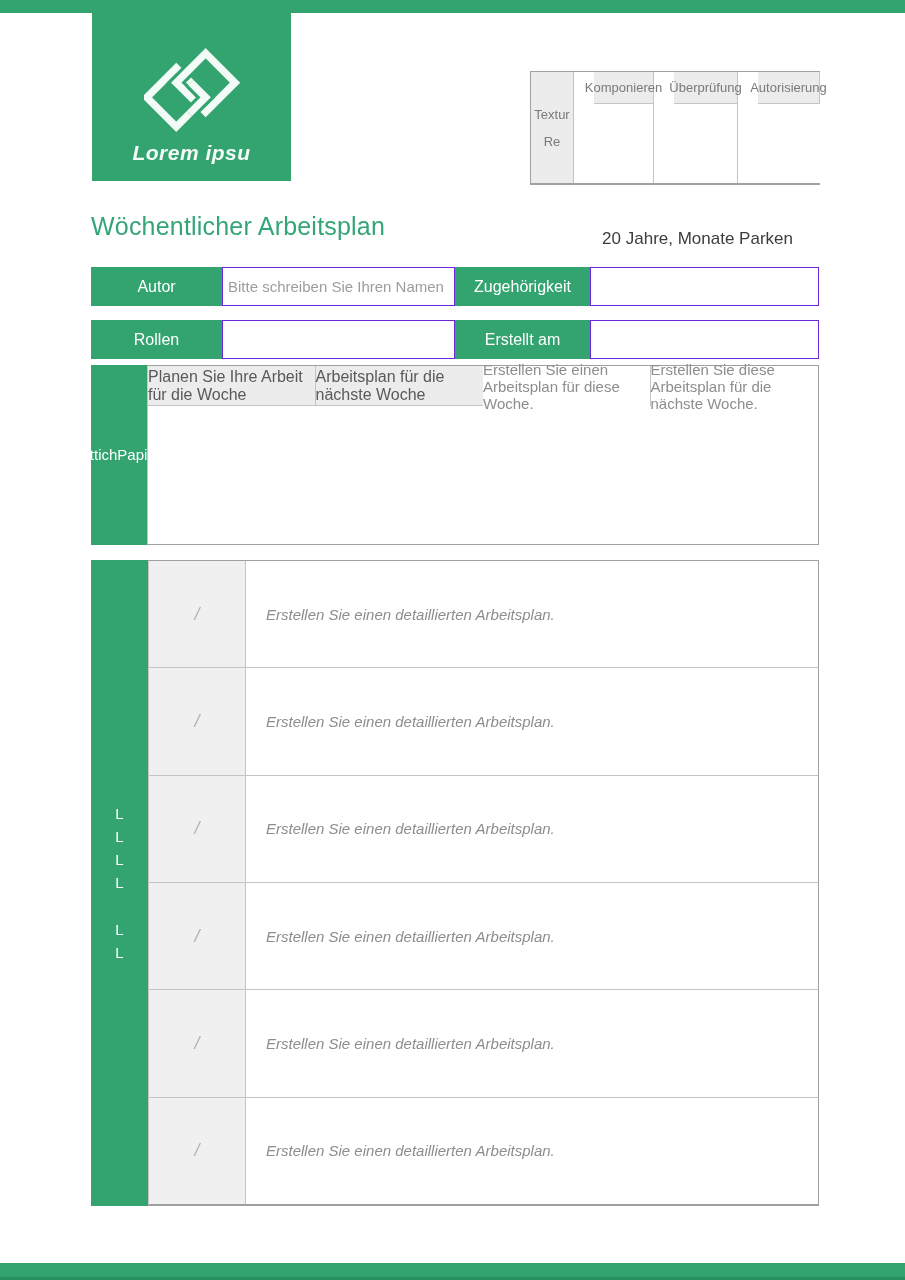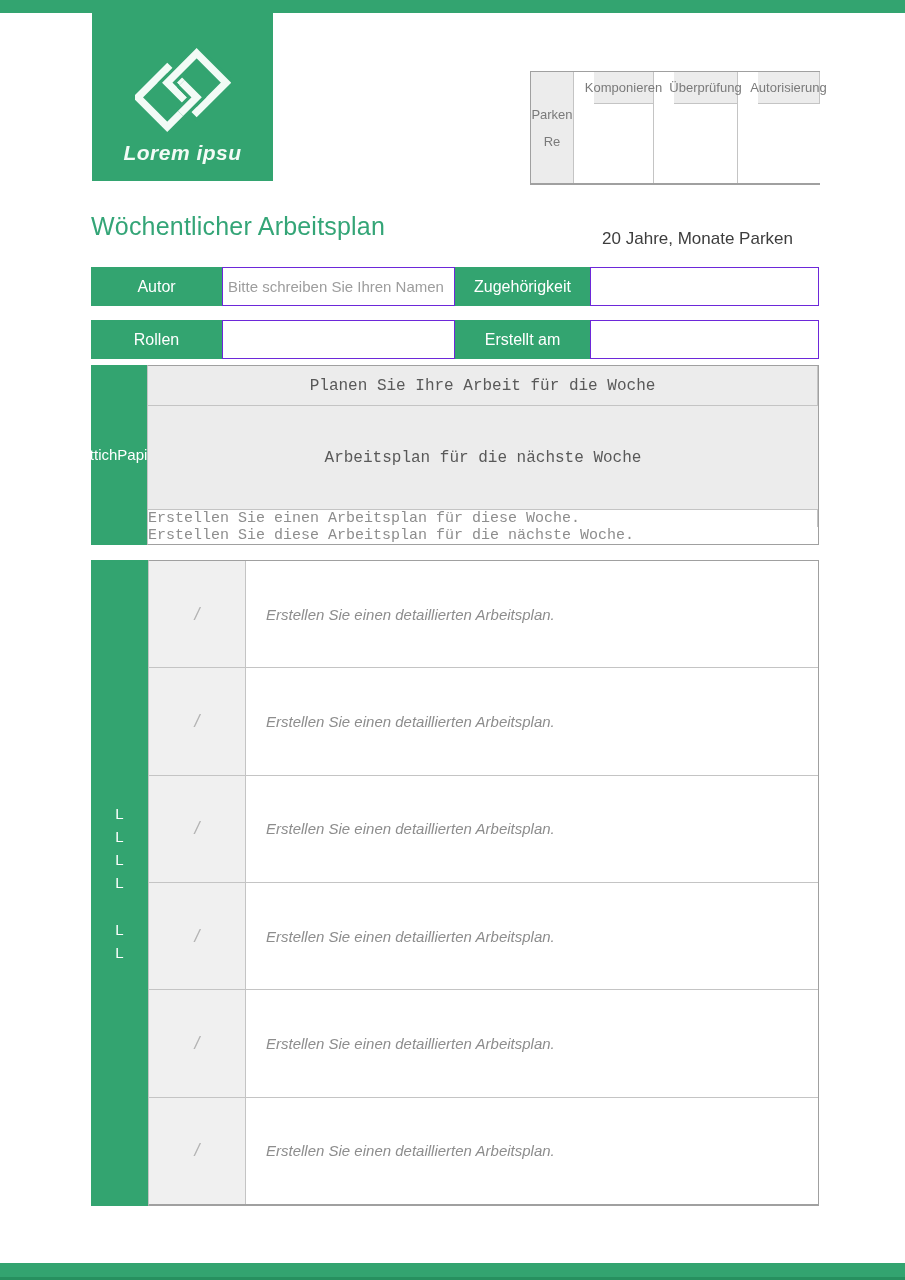--- a/index.html
+++ b/index.html
@@ -18,21 +18,21 @@
   *{margin:0;padding:0;box-sizing:border-box;}
   html,body{background:#fff;}
   body{font-family:"Liberation Sans", sans-serif;}
   .page{position:relative;width:905px;height:1280px;background:#ffffff;overflow:hidden;}
 
   
   .top-bar{position:absolute;left:0;top:0;width:905px;height:13px;background:var(--green);}
   .bottom-bar{position:absolute;left:0;bottom:0;width:905px;height:17px;background:var(--green);border-bottom:3px solid var(--green-dark);}
 
   
-  .logo-box{position:absolute;left:92px;top:0;width:181px;height:181px;background:var(--green);
+  .logo-box{position:absolute;left:92px;top:0;width:199px;height:181px;background:var(--green);
     display:flex;flex-direction:column;align-items:center;}
   .logo-box svg{margin-top:48px;}
   .logo-text{color:#f2fbf6;font-weight:bold;font-style:italic;font-size:21px;margin-top:9px;letter-spacing:.5px;}
 
   
   .sign-table{position:absolute;left:530px;top:71px;width:290px;height:114px;
     display:grid;grid-template-columns:43px 80px 84px 82px;grid-template-rows:32px 1fr;
     border:1px solid var(--border-dark);border-bottom-width:2px;background:#fff;
     font-size:13px;color:var(--txt-mid);}
   .sign-label{grid-row:1/3;background:var(--hdr-bg);border-right:1px solid var(--border);
@@ -51,22 +51,22 @@
   .form-table{position:absolute;left:91px;top:267px;width:688px;
     display:grid;grid-template-columns:131px 233px 135px 229px;grid-template-rows:39px 39px;row-gap:14px;text-align:center;}
   .form-label{background:var(--green);color:#fff;font-size:16px;display:flex;align-items:center;justify-content:center;}
   .form-value{background:#fff;border:1px solid #6d28d9;display:flex;align-items:center;
     padding-left:5px;font-size:15px;color:#9d9d9d;}
 
   
   .week-table{position:absolute;left:91px;top:365px;width:728px;height:180px;display:flex;}
   .week-sidebar{width:56px;background:var(--green);color:#fff;font-size:15px;line-height:23.5px;
     display:flex;flex-direction:row;align-items:center;justify-content:center;text-align:center;}
-  .week-main{flex:1;display:grid;grid-template-columns:1fr;grid-template-rows:40px 1fr;
-    border:1px solid var(--border-dark);border-left:1px solid var(--border);font-family:Liberation Mono, monospace;}
+  .week-main{flex:1;display:grid;grid-template-columns:1fr 1fr 1fr 1fr;grid-template-rows:40px 1fr;
+    border:1px solid var(--border-dark);border-left:1px solid var(--border);}
   .week-head{background:var(--hdr-bg);color:var(--txt-head);font-size:16px;
     display:flex;align-items:center;justify-content:center;border-bottom:1px solid var(--border);}
   .week-head.first{border-right:1px solid var(--border);}
   .week-cell{background:#fff;color:var(--txt-gray);font-size:15px;display:flex;align-items:center;padding-left:0;}
   .week-cell.first{border-right:1px solid var(--border);}
 
   
   .task-table{position:absolute;left:91px;top:560px;width:728px;height:646px;display:flex;}
   .task-sidebar{width:57px;background:var(--green);color:#fff;font-size:15px;line-height:23px;
     display:flex;flex-direction:column;align-items:center;justify-content:center;text-align:center;}
@@ -94,21 +94,21 @@
       <path d="M58,5 86,33 58,61 30,33 Z" fill="none" stroke="#33a470" stroke-width="13"></path>
       <path d="M58,5 86,33 58,61 30,33 Z" fill="none" stroke="#f2fbf6" stroke-width="7"></path>
       <path d="M42.6,62.4 58,47 44,33" fill="none" stroke="#33a470" stroke-width="13" stroke-linecap="butt"></path>
       <path d="M42.6,62.4 58,47 44,33" fill="none" stroke="#f2fbf6" stroke-width="7" stroke-linecap="butt"></path>
     </svg>
     <div class="logo-text">Lorem ipsu</div>
   </div>
 
   <div class="sign-table">
     <div class="sign-label">
-      <span>Parken</span>
+      <span>Textur</span>
       <span>Re</span>
     </div>
     <div class="sign-head">Komponieren</div>
     <div class="sign-head">Überprüfung</div>
     <div class="sign-head">Autorisierung</div>
     <div class="sign-cell"></div>
     <div class="sign-cell"></div>
     <div class="sign-cell last"></div>
   </div>
 

